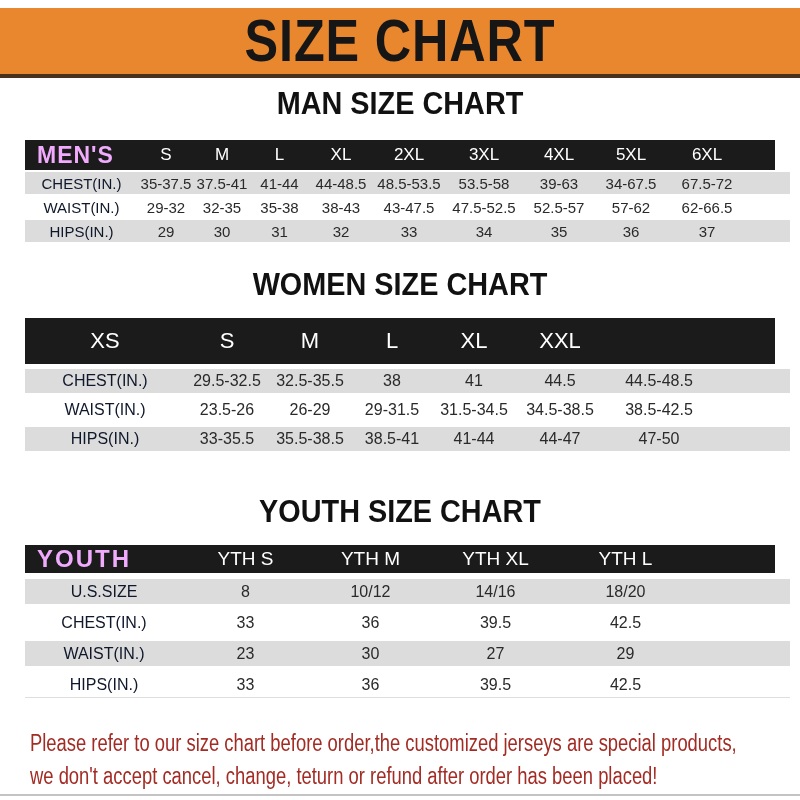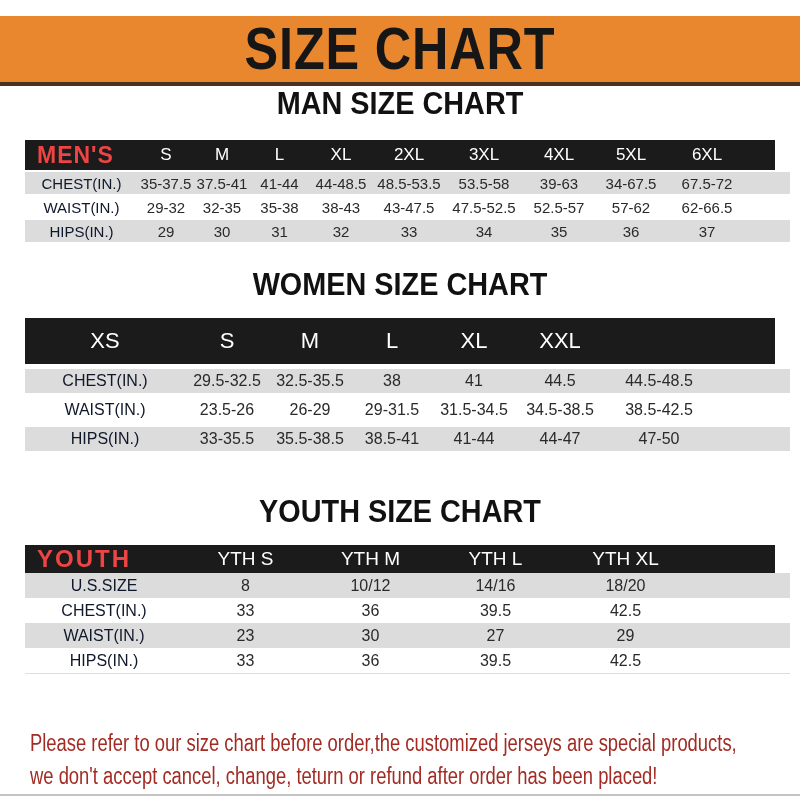--- a/index.html
+++ b/index.html
@@ -2,21 +2,21 @@
 <html><head>
 <meta charset="utf-8">
 <style>
   html,body{margin:0;padding:0;}
   body{
     width:800px;height:800px;background:#ffffff;position:relative;overflow:hidden;
     font-family:"Liberation Sans","DejaVu Sans",sans-serif;color:#1f1f1f;
   }
   
   .banner{
-    position:absolute;top:16px;left:0;width:800px;height:66px;
+    position:absolute;top:8px;left:0;width:800px;height:66px;
     background:#E8872E;border-bottom:4px solid #49321b;
     display:flex;align-items:center;justify-content:center;
   }
   .banner-title{
     font-size:60px;font-weight:bold;color:#161616;line-height:1;
     transform:scaleX(0.84);letter-spacing:1px;white-space:nowrap;
   }
   
   .sec-heading{
     position:absolute;left:0;width:800px;margin:0;text-align:center;
@@ -33,34 +33,34 @@
   .youth{top:545px;border-bottom:1px solid #dedede;}
   .thead{background:#1b1b1b;color:#ffffff;width:750px;}
   .trow{width:765px;}
   .bg-gray{background:#dcdcdc;}
   .bg-white{background:#ffffff;}
   .grid{display:grid;align-items:center;}
   .men .grid{grid-template-columns:113px 56px 56px 59px 64px 72px 78px 72px 72px 80px 1fr;}
   .women .grid{grid-template-columns:160px 84px 82px 82px 82px 90px 108px 1fr;}
   .youth .grid{grid-template-columns:158px 125px 125px 125px 135px 1fr;}
   .cell{display:flex;align-items:center;justify-content:center;white-space:nowrap;}
-  .tlabel{justify-content:flex-start;padding-left:12px;font-weight:bold;color:#ef4444;letter-spacing:1px;}
+  .tlabel{justify-content:flex-start;padding-left:12px;font-weight:bold;color:#f0abfc;letter-spacing:1px;}
   .men .thead{height:30px}
   .men .trow{height:22px;margin-top:2px}
   .men .tlabel{font-size:23px}
   .men .hcell{font-size:17px}
   .men .rlabel,.men .dcell{font-size:15px}
   .women .thead{height:46px}
   .women .trow{height:24px;margin-top:5px}
   .women .trow:first-of-type{margin-top:4px}
   .women .tlabel{font-size:25px}
   .women .hcell{font-size:22px}
   .women .rlabel,.women .dcell{font-size:16px}
   .youth .thead{height:28px}
-  .youth .trow{height:25px;}
+  .youth .trow{height:25px;margin-top:6px}
   .youth .trow:first-of-type{margin-top:5px}
   .youth .tlabel{font-size:24px;letter-spacing:2px}
   .youth .hcell{font-size:19px}
   .youth .rlabel,.youth .dcell{font-size:16px}
   .rlabel{color:#0f172a;}
   .dcell{color:#2a2a2a;}
   
   .disclaimer{position:absolute;left:30px;top:727px;color:#A32B24;}
   .disclaimer-line{
     font-size:23px;line-height:33px;white-space:nowrap;
@@ -171,22 +171,22 @@
     </div>
   </div>
 
   <h2 class="sec-heading h-youth">YOUTH SIZE CHART</h2>
 
   <div class="size-table youth">
     <div class="thead grid">
       <div class="cell tlabel">YOUTH</div>
       <div class="cell hcell">YTH S</div>
       <div class="cell hcell">YTH M</div>
+      <div class="cell hcell">YTH XL</div>
       <div class="cell hcell">YTH L</div>
-      <div class="cell hcell">YTH XL</div>
     </div>
     <div class="trow bg-gray grid">
       <div class="cell rlabel">U.S.SIZE</div>
       <div class="cell dcell">8</div>
       <div class="cell dcell">10/12</div>
       <div class="cell dcell">14/16</div>
       <div class="cell dcell">18/20</div>
     </div>
     <div class="trow bg-white grid">
       <div class="cell rlabel">CHEST(IN.)</div>

